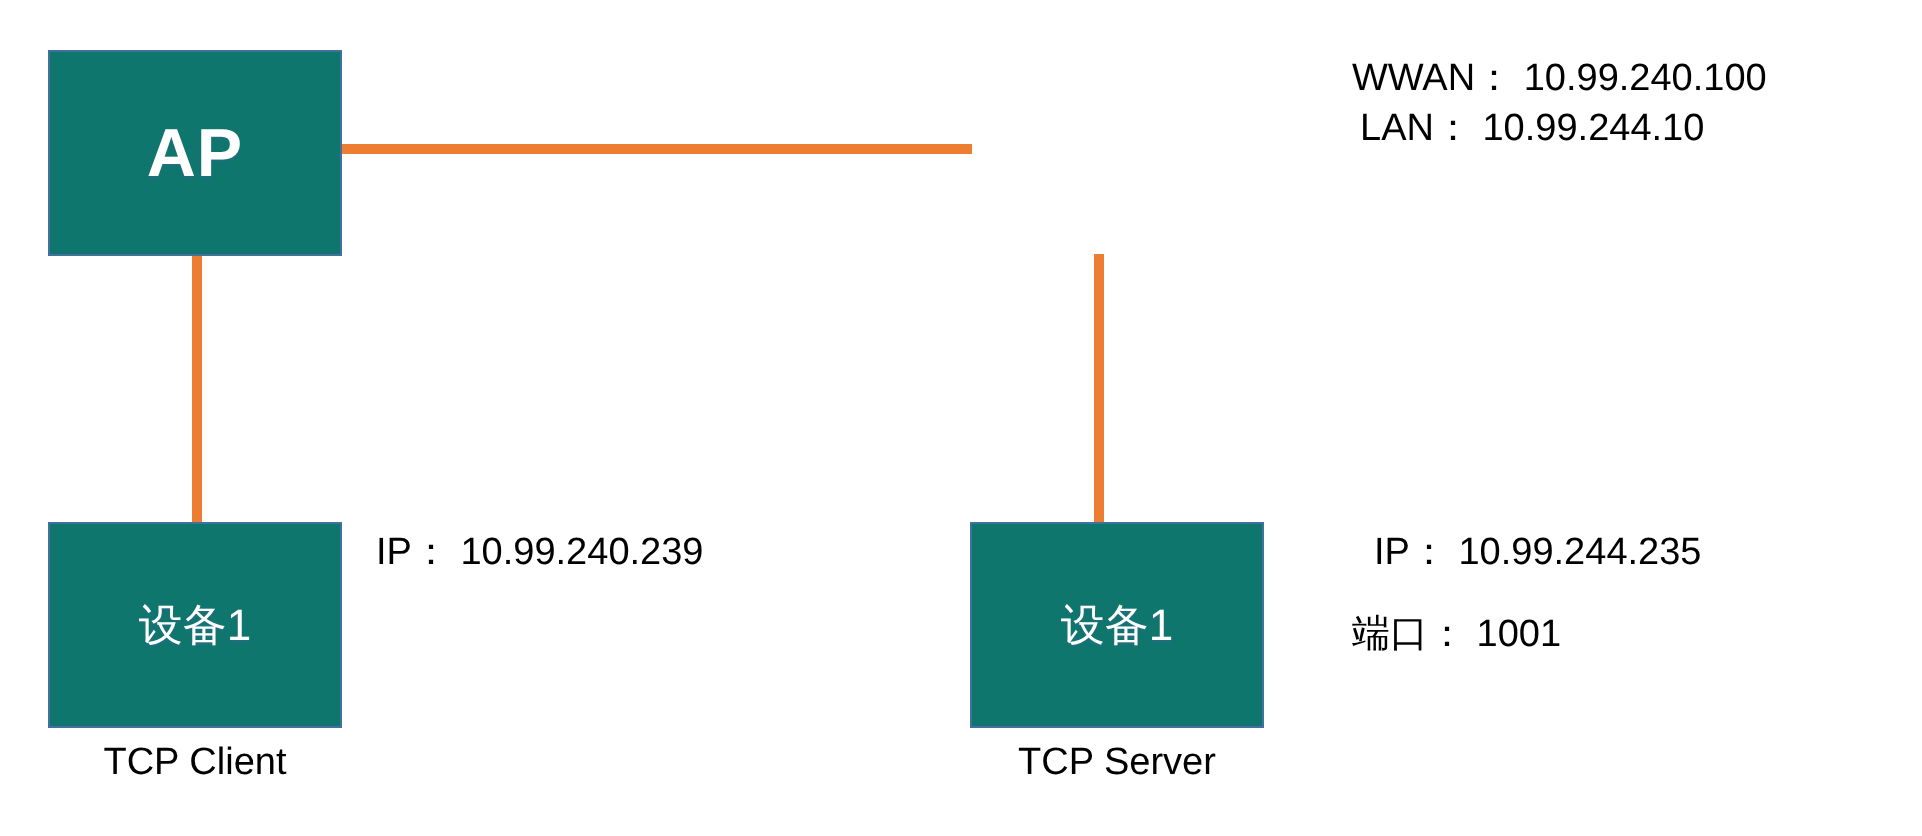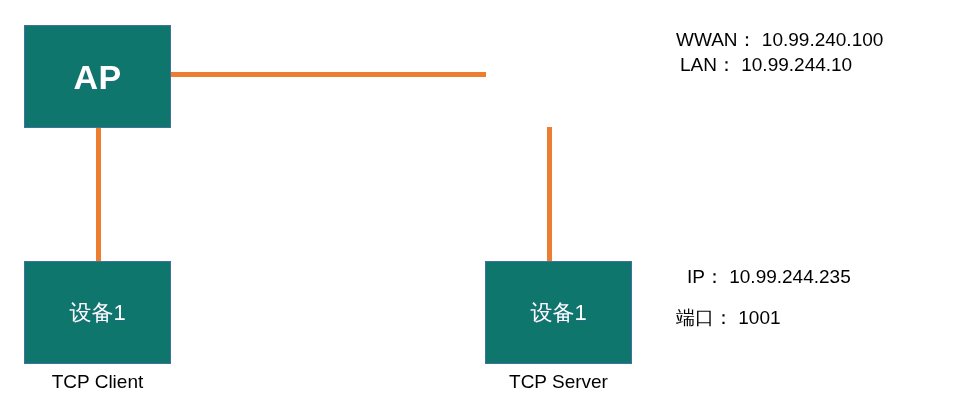--- a/index.html
+++ b/index.html
@@ -93,18 +93,19 @@
 
   <div class="caption" style="left:24px; top:371px; width:147px;">TCP Client</div>
 
   <div class="caption" style="left:485px; top:371px; width:147px;">TCP Server</div>
 
 
   <div class="annot" style="left:676px; top:27px;">WWAN： 10.99.240.100</div>
 
   <div class="annot" style="left:680px; top:52px;">LAN： 10.99.244.10</div>
 
+  <div class="annot" style="left:188px; top:264px;">IP： 10.99.240.239</div>
 
   <div class="annot" style="left:676px; top:264px;margin-left:11px;">IP： 10.99.244.235</div>
 
   <div class="annot" style="left:676px; top:305px;">端口： 1001</div>
 
 </div>
 
 </body></html>

